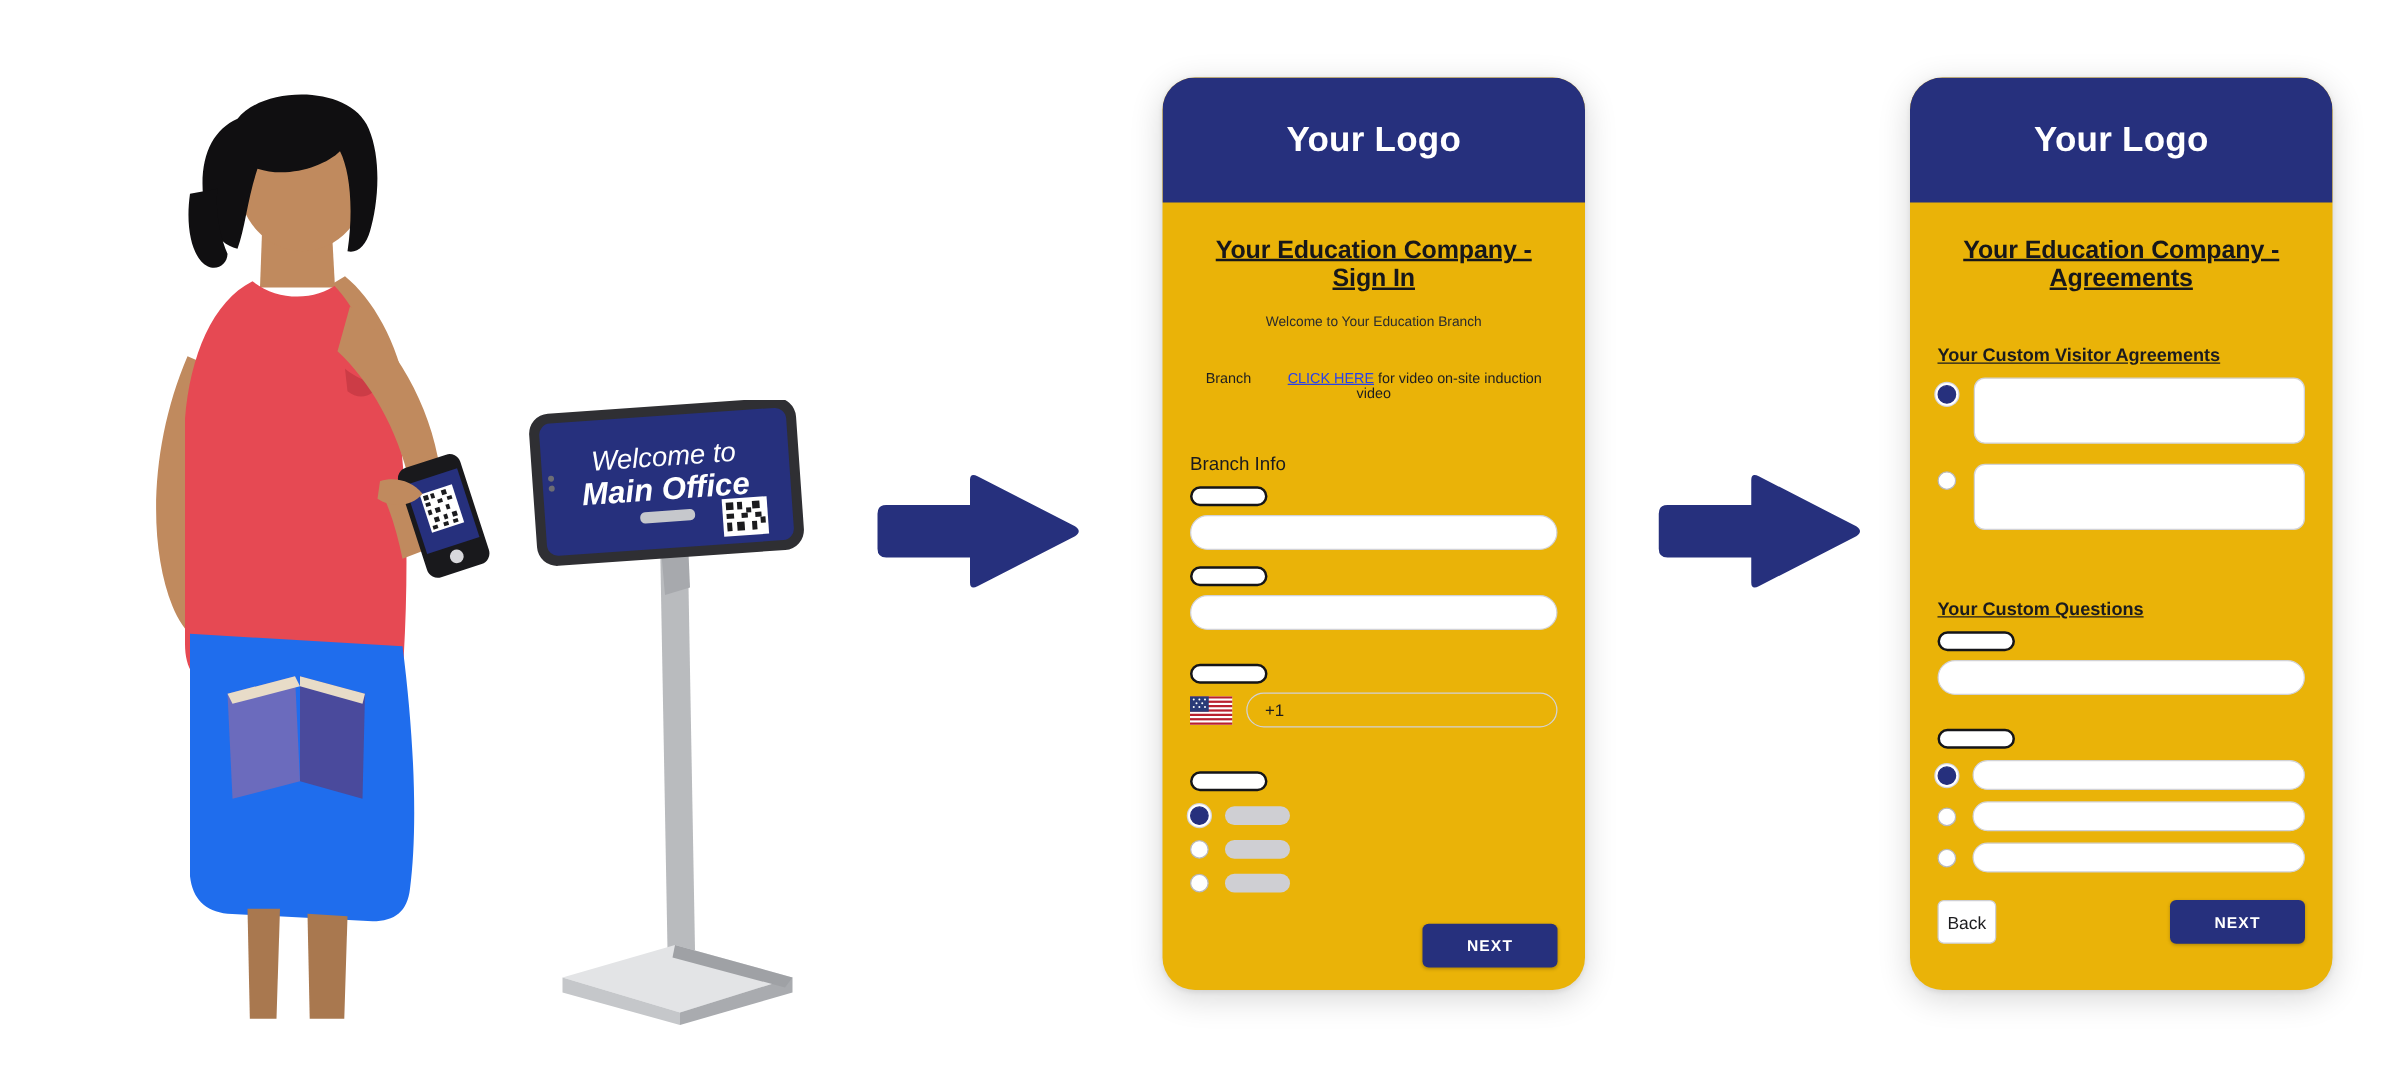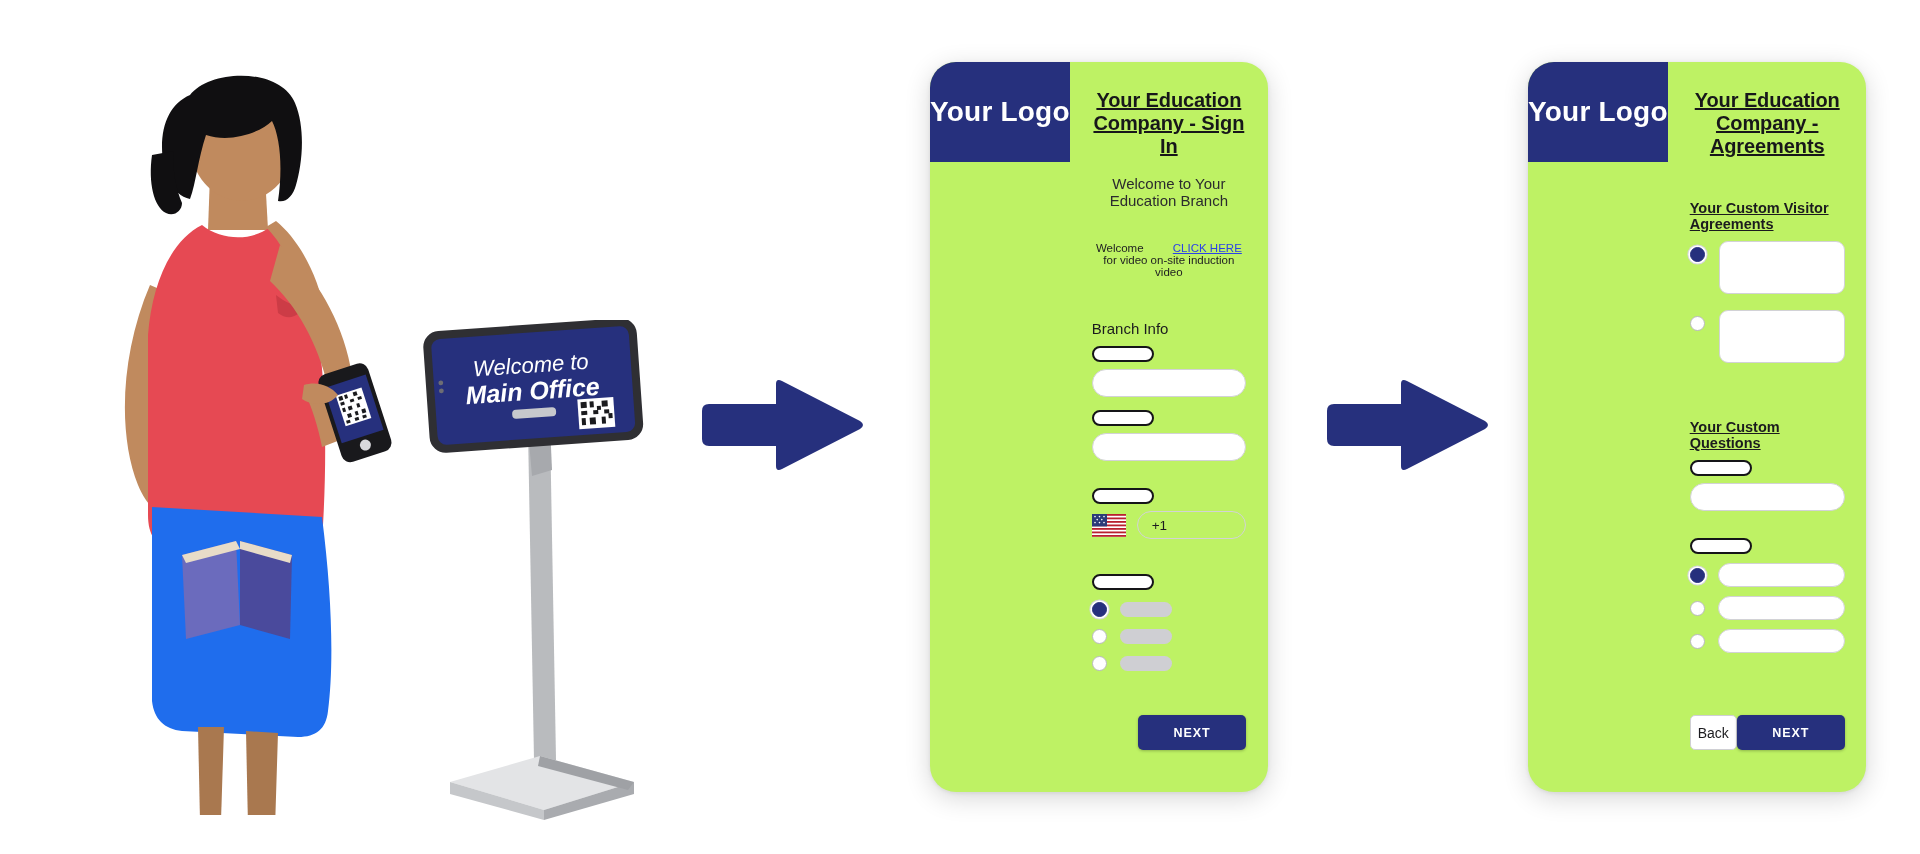--- a/index.html
+++ b/index.html
@@ -22,26 +22,26 @@
   
   .arrow { position: absolute; width: 165px; height: 95px; }
   .arrow svg { display:block; width:100%; height:100%; }
   .arrow-1 { left: 700px; top: 378px; }
   .arrow-2 { left: 1325px; top: 378px; }
 
   
   .phone {
     position: absolute;
     width: 338px;
-    background: #bef264;
+    background: #eab308;
     border-radius: 26px;
     box-shadow: 0 6px 26px rgba(0,0,0,0.16), 0 1px 4px rgba(0,0,0,0.08);
     overflow: hidden;
     display: flex;
-    flex-direction: row;
+    flex-direction: column;
   }
   .phone-1 { left: 930px; top: 62px; height: 730px; }
   .phone-2 { left: 1528px; top: 62px; height: 730px; }
 
   .phone-header {
     background: #26307d;
     height: 100px;
     display: flex;
     align-items: center;
     justify-content: center;
@@ -66,21 +66,21 @@
     text-align: center;
     font-size: 20px;
     font-weight: bold;
     color: #17171a;
     margin-top: 27px;
     letter-spacing: -0.1px;
     text-decoration: underline;
   }
   .form-subtitle {
     text-align: center;
-    font-size: 15px;
+    font-size: 11px;
     color: #2b2b2e;
     margin-top: 17px;
   }
   .form-induction {
     text-align: center;
     font-size: 11.5px;
     color: #1d1d20;
     margin-top: 33px;
   }
   .link-click { color: #2a42e8; padding-left: 26px; }
@@ -343,21 +343,21 @@
   <div class="phone phone-1">
     <div class="phone-header">
       <div class="phone-header-title">Your Logo</div>
     </div>
     <div class="phone-body">
 
       <div class="form-title">Your Education Company - Sign In</div>
       <div class="form-subtitle">Welcome to Your Education Branch</div>
 
       <div class="form-induction">
-        <span>Welcome </span><a class="link-click" href="#">CLICK HERE</a><span> for video on-site induction video</span>
+        <span>Branch </span><a class="link-click" href="#">CLICK HERE</a><span> for video on-site induction video</span>
       </div>
 
       <div class="section-label">Branch Info</div>
 
       <div class="field-group">
         <div class="pill-label"></div>
         <div class="input-box"></div>
       </div>
 
       <div class="field-group">

